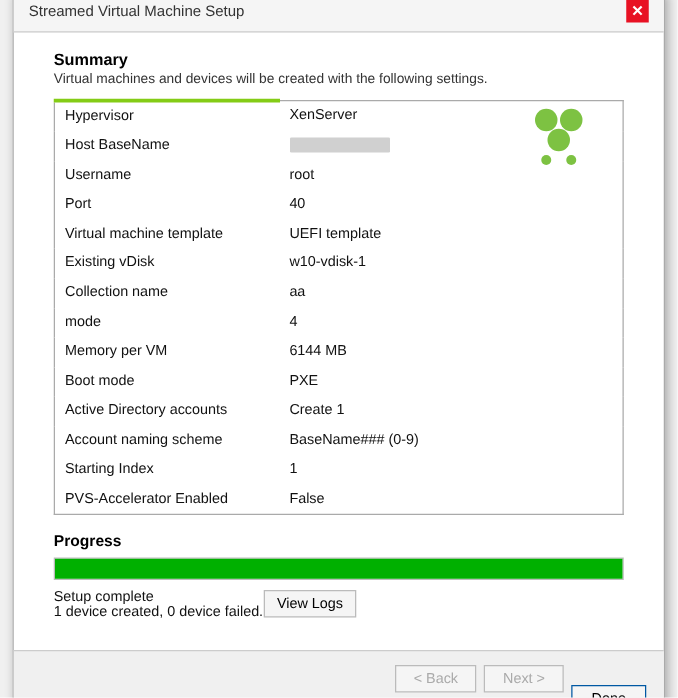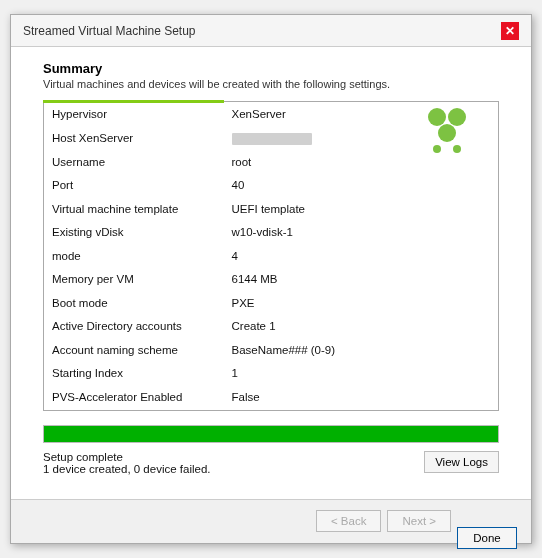--- a/index.html
+++ b/index.html
@@ -112,21 +112,20 @@
       height: 18px;
       width: 100%;
       margin-bottom: 8px;
     }
     .progress-bar-fill {
       background: #00b000;
       height: 100%;
     }
     .status-row {
       display: flex;
-      justify-content: space-between;
       align-items: flex-start;
     }
     .status-text {
       font-size: 11.5px;
       color: #111;
     }
     .view-logs-btn {
       border: 1px solid #bbb;
       background: #f5f5f5;
       padding: 4px 10px;
@@ -197,40 +196,44 @@
       </div>
     </div>
 
     <table class="summary-table">
       <tbody id="summary-tbody">
       <tr>
             <td>Hypervisor</td>
             <td>XenServer</td>
           </tr>
           <tr>
-            <td>Host XenServer</td>
+            <td>Host BaseName</td>
             <td><span class="host-resources-value"></span></td>
           </tr>
           <tr>
             <td>Username</td>
             <td>root</td>
           </tr>
           <tr>
             <td>Port</td>
             <td>40</td>
           </tr>
           <tr>
             <td>Virtual machine template</td>
             <td>UEFI template</td>
           </tr>
           <tr>
             <td>Existing vDisk</td>
             <td>w10-vdisk-1</td>
           </tr>
           <tr>
+            <td>Collection name</td>
+            <td>aa</td>
+          </tr>
+          <tr>
             <td>mode</td>
             <td>4</td>
           </tr>
           <tr>
             <td>Memory per VM</td>
             <td>6144 MB</td>
           </tr>
           <tr>
             <td>Boot mode</td>
             <td>PXE</td>
@@ -248,20 +251,21 @@
             <td>1</td>
           </tr>
           <tr>
             <td>PVS-Accelerator Enabled</td>
             <td>False</td>
           </tr>
         </tbody>
     </table>
 
     <div class="progress-section">
+      <div class="progress-label">Progress</div>
       <div class="progress-bar-container">
         <div class="progress-bar-fill" id="progress-fill" style="width: 100%;"></div>
       </div>
       <div class="status-row">
         <div>
           <div class="status-text">Setup complete</div>
           <div class="status-text">1 device created, 0 device failed.</div>
         </div>
         <button class="view-logs-btn">View Logs</button>
       </div>

